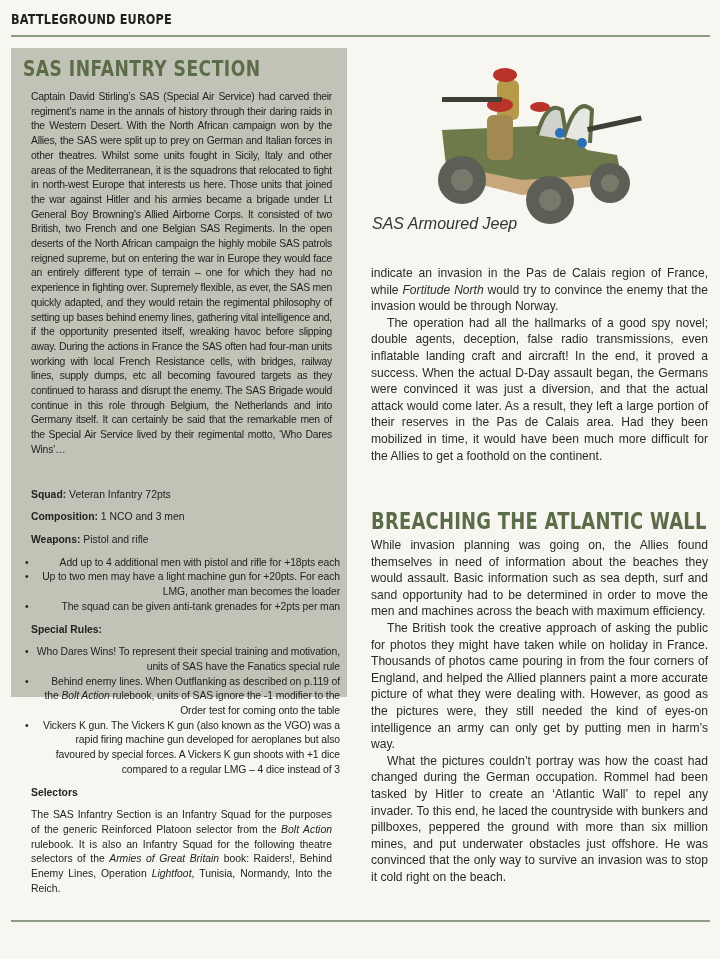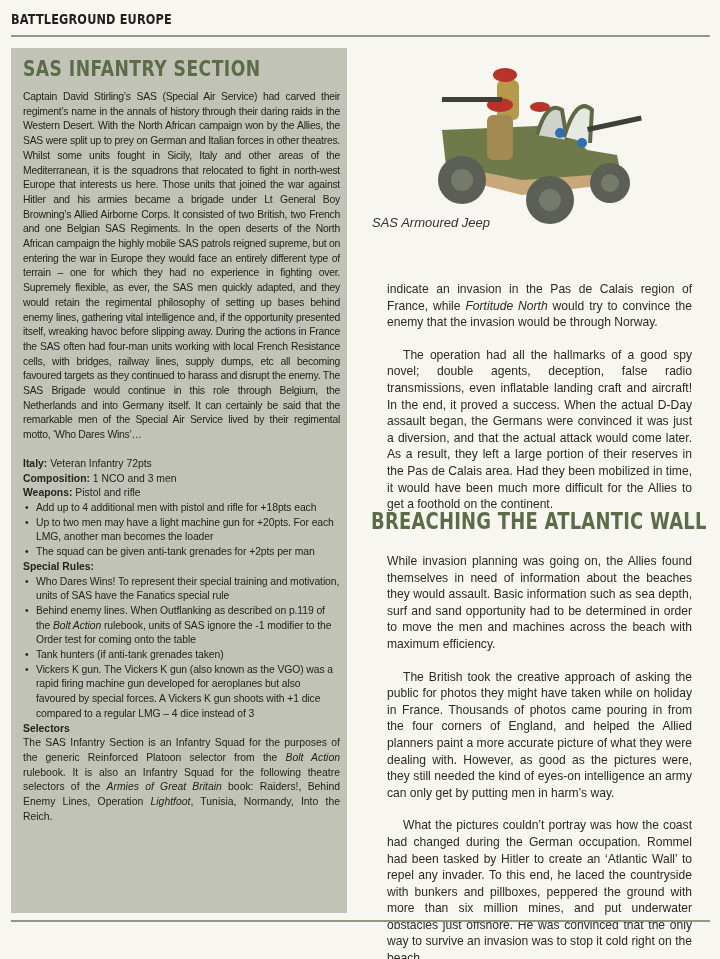--- a/index.html
+++ b/index.html
@@ -20,58 +20,58 @@
   .rule { position: absolute; left: 11px; width: 699px; height: 2px; background: #8e9a83; }
   .rule.top { top: 35px; }
   .rule.bottom { top: 920px; }
   .folio {
     position: absolute; top: 989px; left: 0; width: 720px; text-align: center;
     font-family: "Liberation Serif", serif; font-size: 14px; color: #333;
   }
 
   
   .sidebar {
-    position: absolute; left: 11px; top: 48px; width: 336px; height: 865px;
+    position: absolute; left: 11px; top: 48px; width: 336px; height: 649px;
     background: #c1c3b7;
     box-sizing: border-box; padding: 8px 7px 0 12px;
     font-size: 10.4px; line-height: 14.7px; color: #232321;
   }
   .sidebar h2 {
     margin: 0 0 8px 0;
     font-family: "DejaVu Sans", sans-serif; font-weight: bold;
     font-size: 22px; line-height: 26px;
     color: #5c6c48; letter-spacing: 0.6px;
     transform: scaleX(0.78); transform-origin: left top; white-space: nowrap;
   }
-  .sidebar p { margin: 0; text-align: justify; }
+  .sidebar p { margin: 8px; text-align: justify; }
   .sidebar .intro { letter-spacing: -0.25px; }
   .stat { margin: 0; }
   .stat b { font-weight: bold; }
   .gap { height: 14px; }
   ul.bullets { list-style: none; margin: 0; padding: 0; }
-  ul.bullets li { position: relative; padding-left: 13px; letter-spacing: -0.1px; }
+  ul.bullets li { position: relative; padding-left: 13px; letter-spacing: -0.1px; text-align: right; }
   ul.bullets li::before {
     content: "\2022"; position: absolute; left: 2px; top: 0;
   }
   .sub-head { font-weight: bold; margin: 0; }
 
   
   .figure {
     position: absolute; left: 372px; top: 55px; width: 300px; height: 170px;
   }
   .caption {
     position: absolute; left: 372px; top: 215px;
-    font-style: italic; font-size: 13px; color: #333;
+    font-style: italic; font-size: 16px; color: #333;
   }
   .rcol {
     position: absolute; left: 371px; width: 337px;
     font-size: 12.1px; line-height: 16.6px; color: #2a2a26;
     text-align: justify;
   }
-  .rcol p { margin: 16px; }
+  .rcol p { margin: 0; }
   .rcol p.indent { text-indent: 16px; }
   .rcol-a { top: 265px; }
   .rcol-b { top: 537px; }
   .section-title {
     position: absolute; left: 371px; top: 507px;
     font-family: "DejaVu Sans", sans-serif; font-weight: bold;
     font-size: 23px; line-height: 28px; color: #5c6c48;
     transform: scaleX(0.78); transform-origin: left top; white-space: nowrap;
     letter-spacing: 0.3px;
   }
@@ -80,33 +80,32 @@
 </head>
 <body>
 
 <div class="running-head">BATTLEGROUND EUROPE</div>
 <div class="rule top"></div>
 
 <div class="sidebar">
   <h2>SAS INFANTRY SECTION</h2>
   <p class="intro">Captain David Stirling’s SAS (Special Air Service) had carved their regiment’s name in the annals of history through their daring raids in the Western Desert. With the North African campaign won by the Allies, the SAS were split up to prey on German and Italian forces in other theatres. Whilst some units fought in Sicily, Italy and other areas of the Mediterranean, it is the squadrons that relocated to fight in north-west Europe that interests us here. Those units that joined the war against Hitler and his armies became a brigade under Lt General Boy Browning’s Allied Airborne Corps. It consisted of two British, two French and one Belgian SAS Regiments. In the open deserts of the North African campaign the highly mobile SAS patrols reigned supreme, but on entering the war in Europe they would face an entirely different type of terrain – one for which they had no experience in fighting over. Supremely flexible, as ever, the SAS men quickly adapted, and they would retain the regimental philosophy of setting up bases behind enemy lines, gathering vital intelligence and, if the opportunity presented itself, wreaking havoc before slipping away. During the actions in France the SAS often had four-man units working with local French Resistance cells, with bridges, railway lines, supply dumps, etc all becoming favoured targets as they continued to harass and disrupt the enemy. The SAS Brigade would continue in this role through Belgium, the Netherlands and into Germany itself. It can certainly be said that the remarkable men of the Special Air Service lived by their regimental motto, ‘Who Dares Wins’…</p>
   <div class="gap"></div>
-  <p class="stat"><b>Italy:</b><span> Veteran Infantry 72pts</span></p>
+  <p class="stat"><b>Squad:</b><span> Veteran Infantry 72pts</span></p>
   <p class="stat"><b>Composition:</b><span> 1 NCO and 3 men</span></p>
   <p class="stat"><b>Weapons:</b><span> Pistol and rifle</span></p>
   <ul class="bullets">
     <li>Add up to 4 additional men with pistol and rifle for +18pts each</li>
     <li>Up to two men may have a light machine gun for +20pts. For each LMG, another man becomes the loader</li>
     <li>The squad can be given anti-tank grenades for +2pts per man</li>
   </ul>
   <p class="sub-head">Special Rules:</p>
   <ul class="bullets">
     <li>Who Dares Wins! To represent their special training and motivation, units of SAS have the Fanatics special rule</li>
     <li><span>Behind enemy lines. When Outflanking as described on p.119 of the </span><i>Bolt Action</i><span> rulebook, units of SAS ignore the -1 modifier to the Order test for coming onto the table</span></li>
-    <li>Tank hunters (if anti-tank grenades taken)</li>
     <li>Vickers K gun. The Vickers K gun (also known as the VGO) was a rapid firing machine gun developed for aeroplanes but also favoured by special forces. A Vickers K gun shoots with +1 dice compared to a regular LMG – 4 dice instead of 3</li>
   </ul>
   <p class="sub-head">Selectors</p>
   <p><span>The SAS Infantry Section is an Infantry Squad for the purposes of the generic Reinforced Platoon selector from the </span><i>Bolt Action</i><span> rulebook. It is also an Infantry Squad for the following theatre selectors of the </span><i>Armies of Great Britain</i><span> book: Raiders!, Behind Enemy Lines, Operation </span><i>Lightfoot</i><span>, Tunisia, Normandy, Into the Reich.</span></p>
 </div>
 
 <div class="figure">
   <svg width="300" height="170" viewBox="0 0 300 170">
 
     <path d="M70 75 L190 70 L215 95 L245 100 L250 125 L150 135 L75 120 Z" fill="#6f7a4a"></path>

